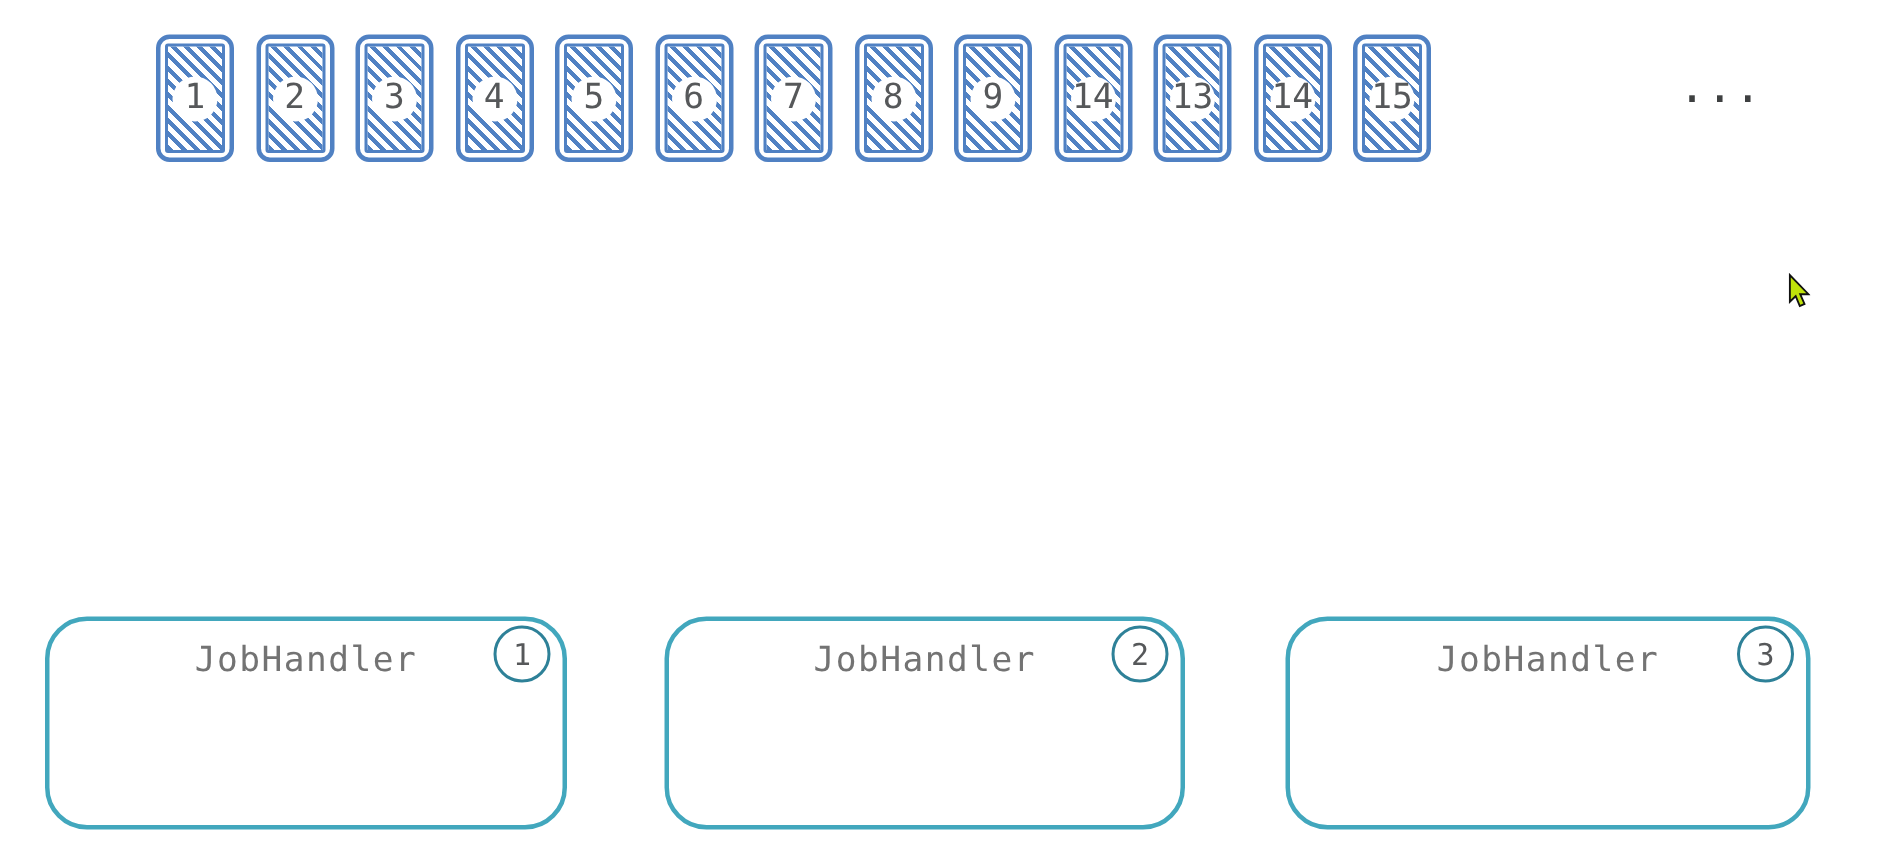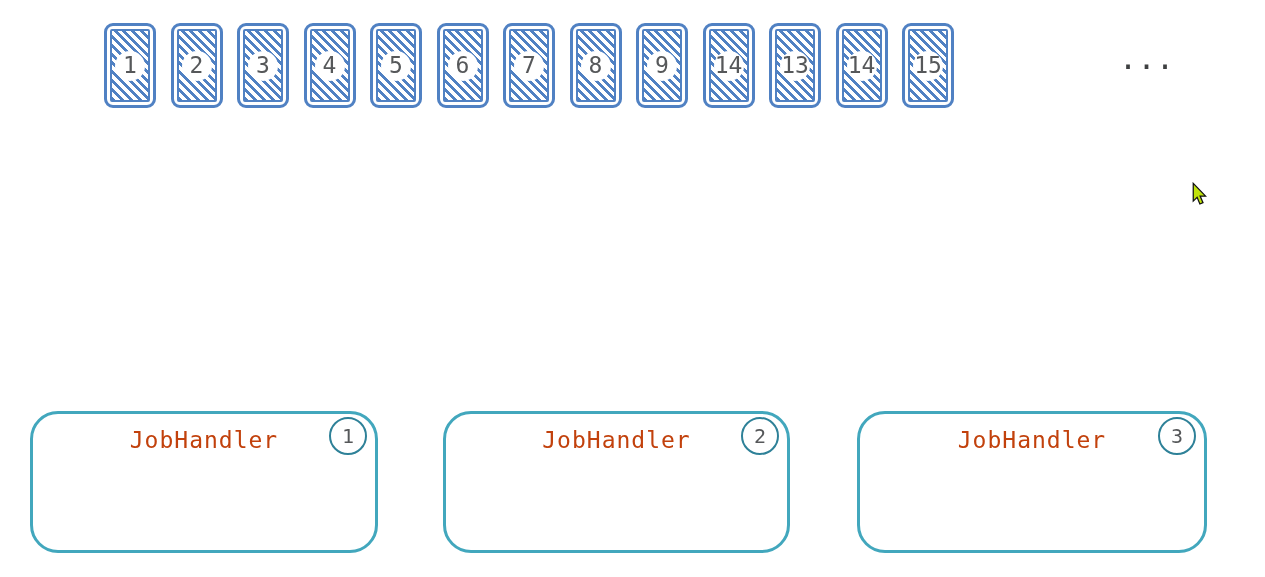--- a/index.html
+++ b/index.html
@@ -75,21 +75,21 @@
     border-radius: 28px;
   }
   .handler:nth-of-type(1) { left: 30px;  width: 348px; }
   .handler:nth-of-type(2) { left: 443px; width: 347px; }
   .handler:nth-of-type(3) { left: 857px; width: 350px; }
   .handler-title {
     margin-top: 13px;
     text-align: center;
     font-size: 23px;
     line-height: 1.2;
-    color: #c2410c;
+    color: #737373;
     letter-spacing: 1px;
   }
   .handler-badge {
     position: absolute;
     top: 3px; right: 8px;
     width: 34px; height: 34px;
     background: #ffffff;
     border: 2.5px solid #2e8198;
     border-radius: 50%;
     display: flex;

